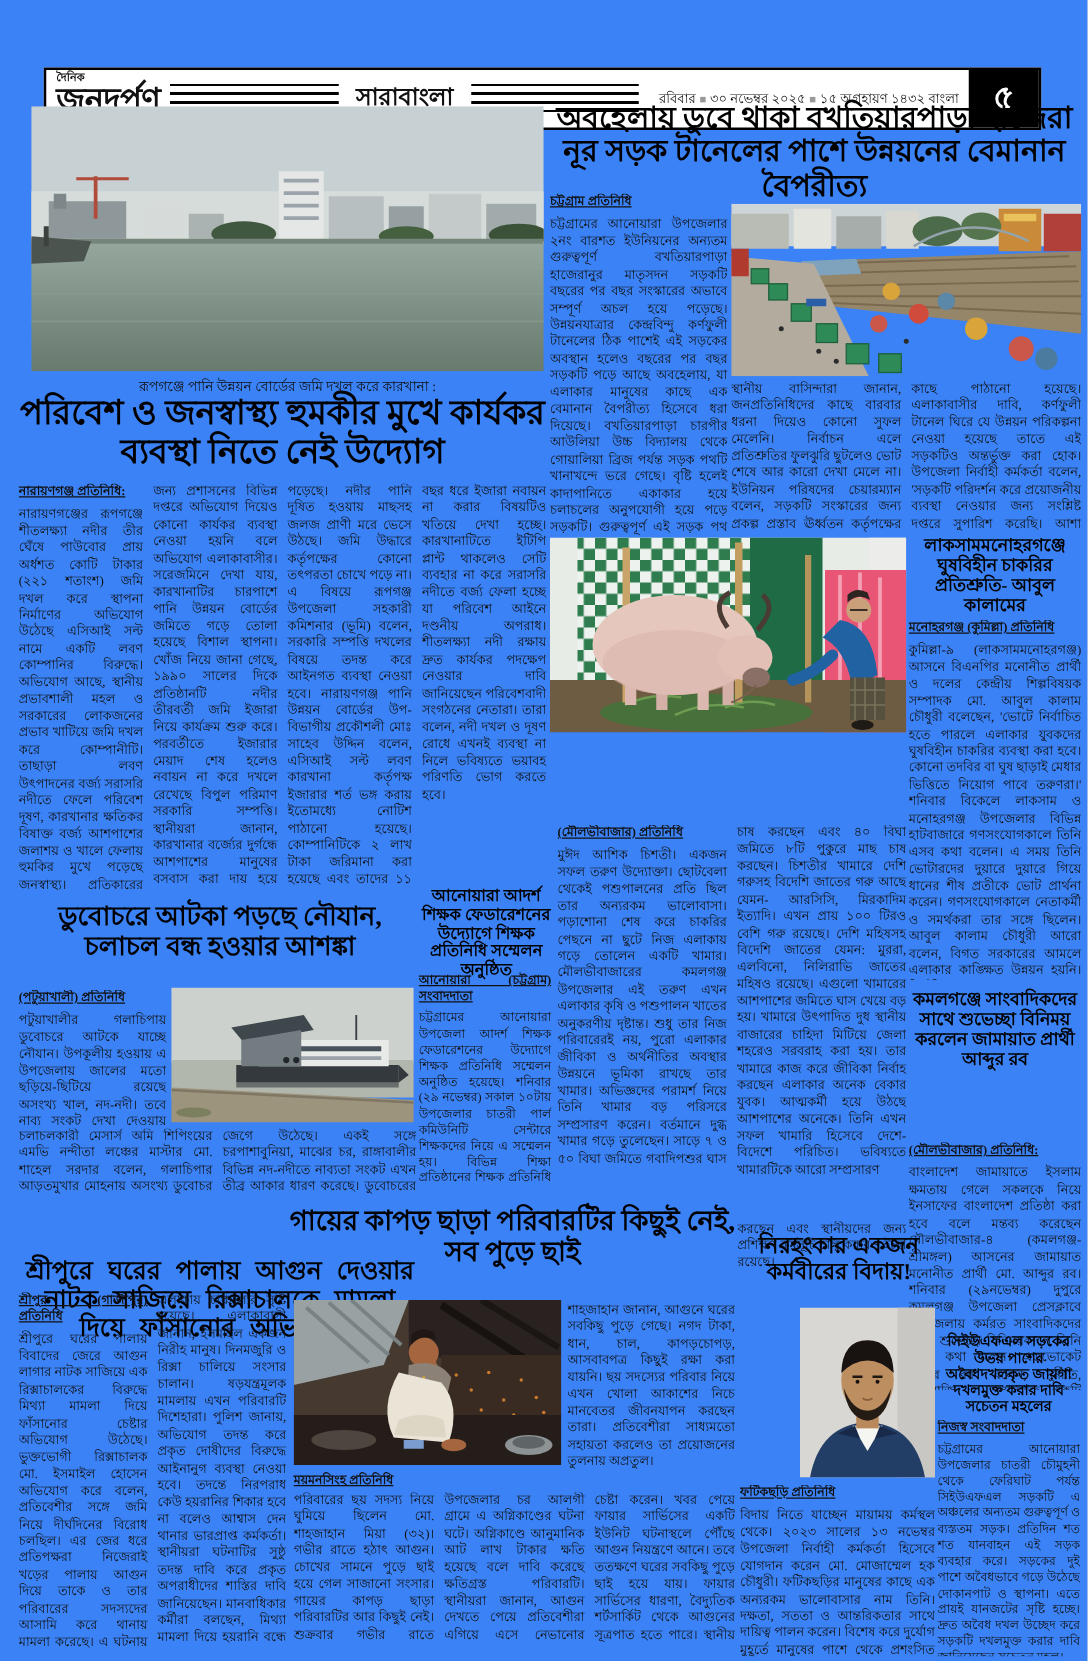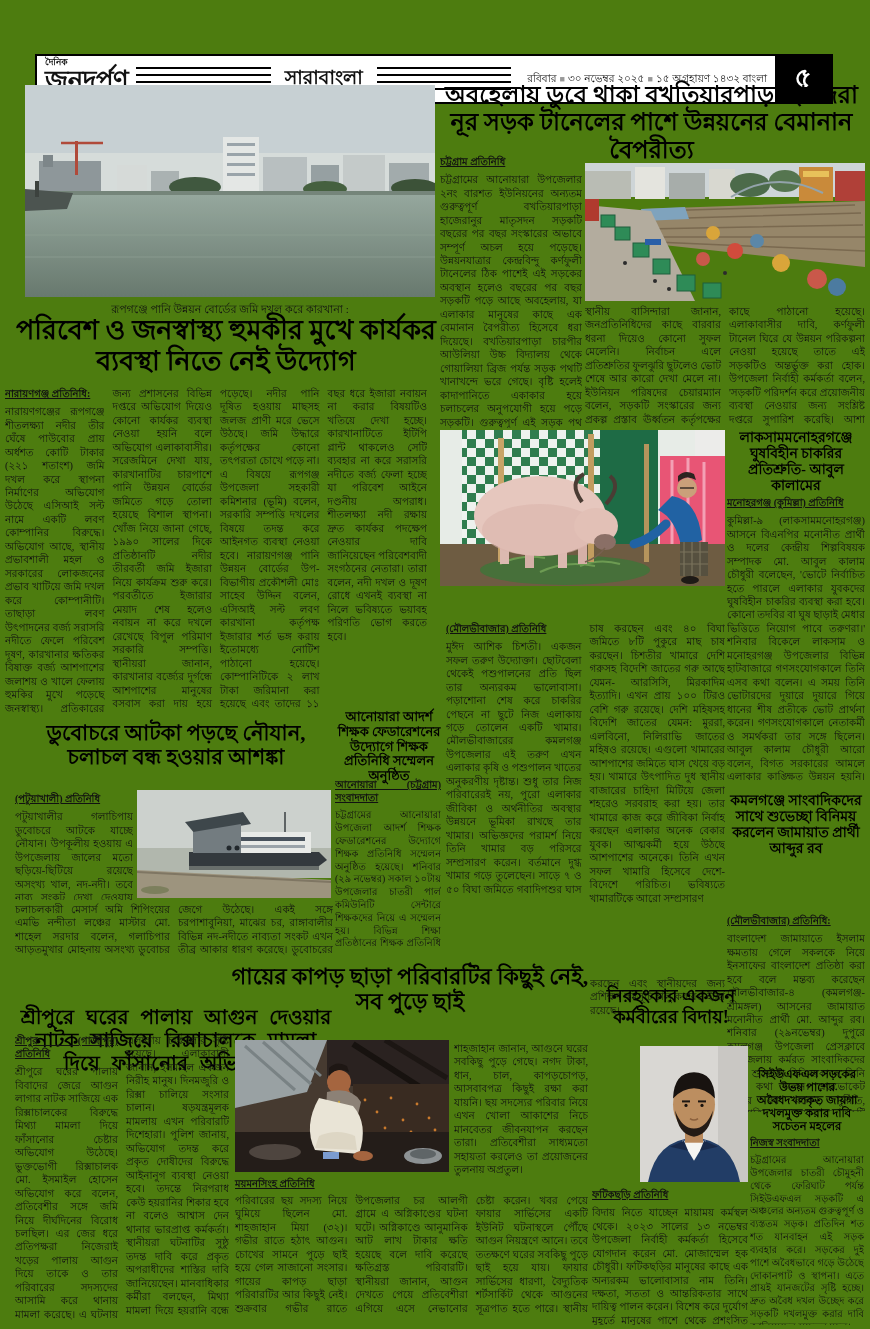--- a/index.html
+++ b/index.html
@@ -1,16 +1,16 @@
 <!DOCTYPE html>
 <html lang="bn"><head>
 <meta charset="utf-8">
 <style>
   html,body{margin:0;padding:0;background:#e8e8e8;}
-  #page{position:relative;width:870px;height:1329px;margin:0 auto;background:#4d7c0f;
+  #page{position:relative;width:870px;height:1329px;margin:0 auto;background:#3b82f6;
         font-family:"Liberation Serif","DejaVu Serif",serif;color:#111;overflow:hidden;}
   
   #masthead{position:absolute;left:35px;top:54px;width:798px;height:50px;border:2px solid #000;
             display:flex;align-items:center;box-sizing:border-box;background:#fff;}
   .logo{padding-left:8px;line-height:1;white-space:nowrap;}
   .logo .daily{font-size:9px;font-weight:bold;display:block;margin-bottom:1px;}
   .logo .paper{font-size:26px;font-weight:900;display:block;letter-spacing:-.5px;}
   .logo .tagline{font-size:5.5px;display:block;text-align:right;color:#222;}
   .rules{flex:1;height:25px;margin:0 8px;min-width:40px;
          background:repeating-linear-gradient(to bottom,#000 0 2px,transparent 2px 7px);}
@@ -28,32 +28,32 @@
   .cols2{column-count:2;column-gap:8px;}
   .cols3{column-count:3;column-gap:8px;}
   .cols4{column-count:4;column-gap:8px;}
   figure{margin:0;}
   figure svg{display:block;width:100%;height:100%;}
   .caption{font-size:11px;text-align:center;}
   
   #a-photo   {left:25px;  top:85px;  width:410px; height:212px;}
   #a-caption {left:25px;  top:301px; width:410px;}
   #a-head    {left:15px;  top:315px; width:422px; font-size:27px;}
-  #a-body    {left:5px;  top:387px; width:422px; height:333px;}
+  #a-body    {left:15px;  top:387px; width:422px; height:333px;}
   #b-head    {left:15px;  top:722px; width:322px; font-size:21px;}
   #b-col1    {left:15px;  top:792px; width:118px; height:108px;}
   #b-photo   {left:137px; top:790px; width:194px; height:108px;}
   #b-body2   {left:15px;  top:903px; width:318px; height:66px;}
   #c-head    {left:438px; top:82px;  width:427px; font-size:24px;}
   #c-col1    {left:440px; top:155px; width:142px; height:273px;}
   #c-photo   {left:585px; top:163px; width:280px; height:138px;}
   #c-body2   {left:585px; top:305px; width:280px; height:122px;}
   #d-photo   {left:440px; top:430px; width:285px; height:156px;}
   #d-head    {left:444px; top:592px; width:281px; font-size:22px;}
-  #d-body    {left:446px; top:622px; width:279px; height:284px;}
+  #d-body    {left:446px; top:660px; width:279px; height:284px;}
   #d-tail    {left:590px; top:946px; width:135px; height:40px;margin-top:31px;}
   #e-head    {left:336px; top:710px; width:106px; font-size:13px;}
   #e-body    {left:335px; top:778px; width:106px; height:168px;font-size:9.8px;}
   #f-head    {left:727px; top:430px; width:138px; font-size:14px;}
   #f-body    {left:727px; top:496px; width:138px; height:288px;}
   #g-head    {left:727px; top:793px; width:138px; font-size:14px;}
   #g-body    {left:727px; top:866px; width:138px; height:198px;margin-top:48px;}
   #h-head    {left:15px;  top:1008px; width:322px; font-size:20px;font-family:Liberation Mono, monospace;}
   #h-body    {left:15px;  top:1034px;width:214px; height:291px;}
   #i-head    {left:230px; top:964px; width:360px; font-size:22px;}

